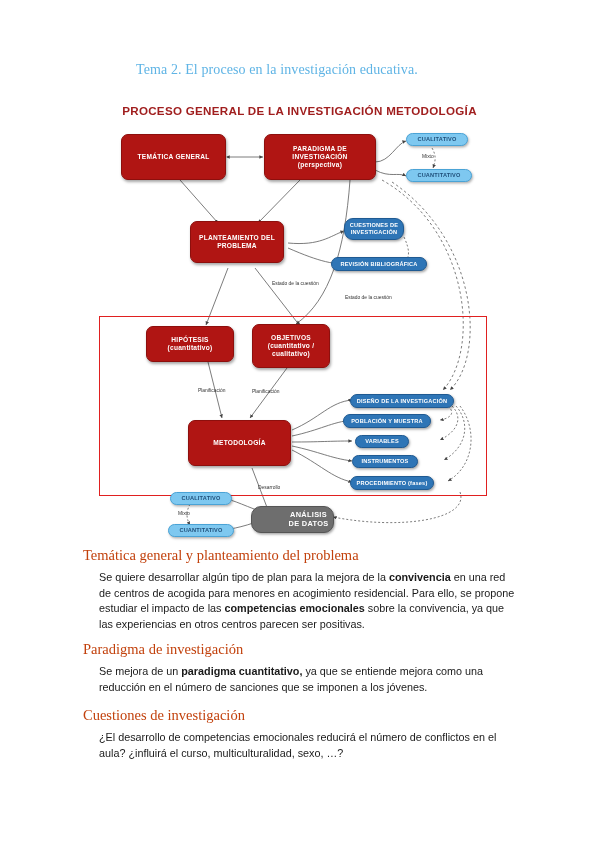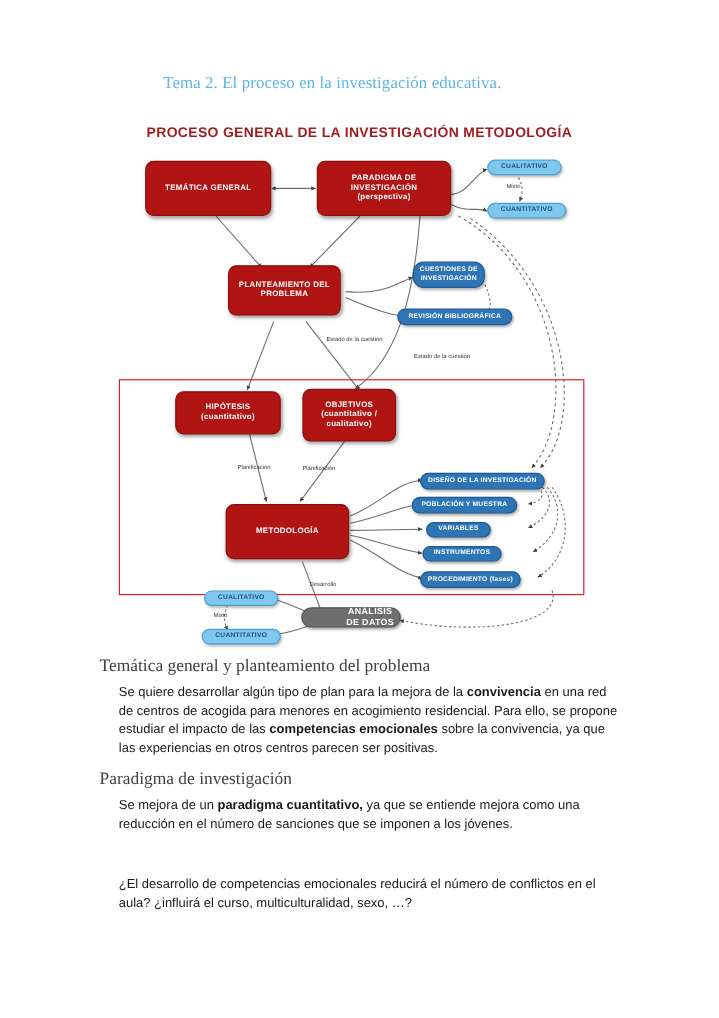--- a/index.html
+++ b/index.html
@@ -12,21 +12,21 @@
 
   
   .doc-title{
     position:absolute;left:136px;top:62px;width:420px;
     font-family:"Liberation Serif", serif;
     font-size:14px;color:#5FB4E5;letter-spacing:.1px;white-space:nowrap;
   }
   .sec-head{
     position:absolute;left:83px;
     font-family:"Liberation Serif", serif;
-    font-size:14.5px;color:#404040;white-space:nowrap;
+    font-size:14.5px;color:#c2410c;white-space:nowrap;
   }
 
   
   .para{
     position:absolute;left:83px;width:420px;
     font-size:10.8px;line-height:15.6px;color:#1a1a1a;
     text-align:left;
     margin-left:16px;
   }
   .para b{font-weight:bold;}
@@ -217,32 +217,33 @@
     </div>
 
     <div class="node n-lblue" style="left:170px;top:392px;width:62px;height:13px;">
       <span>CUALITATIVO</span>
     </div>
     <div class="node n-lblue" style="left:168px;top:424px;width:66px;height:13px;">
       <span>CUANTITATIVO</span>
     </div>
     <div class="edge-label" style="left:178px;top:411px;">Mixto</div>
 
-    <div class="node n-grey" style="left:251px;top:406px;width:83px;height:17px;padding-left:32px;">
+    <div class="node n-grey" style="left:251px;top:406px;width:83px;height:27px;padding-left:32px;">
       <span>ANÁLISIS DE DATOS</span>
     </div>
 
     <div class="edge-label" style="left:272px;top:181px;">Estado de la cuestión</div>
     <div class="edge-label" style="left:345px;top:195px;">Estado de la cuestión</div>
     <div class="edge-label" style="left:198px;top:288px;">Planificación</div>
     <div class="edge-label" style="left:252px;top:289px;">Planificación</div>
     <div class="edge-label" style="left:258px;top:385px;">Desarrollo</div>
   </div>
 
   <div class="sec-head" style="top:547px;">Temática general y planteamiento del problema</div>
   <div class="para" style="top:570px;"><span>Se quiere desarrollar algún tipo de plan para la mejora de la </span><b>convivencia</b><span> en una red de centros de acogida para menores en acogimiento residencial. Para ello, se propone estudiar el impacto de las </span><b>competencias emocionales</b><span> sobre la convivencia, ya que las experiencias en otros centros parecen ser positivas.</span></div>
 
   <div class="sec-head" style="top:641px;">Paradigma de investigación</div>
   <div class="para" style="top:664px;"><span>Se mejora de un </span><b>paradigma cuantitativo,</b><span> ya que se entiende mejora como una reducción en el número de sanciones que se imponen a los jóvenes.</span></div>
 
+  <div class="sec-head" style="top:707px;">Cuestiones de investigación</div>
   <div class="para" style="top:730px;"><span>¿El desarrollo de competencias emocionales reducirá el número de conflictos en el aula? ¿influirá el curso, multiculturalidad, sexo, …?</span></div>
 
 </div>
 
 </body></html>

